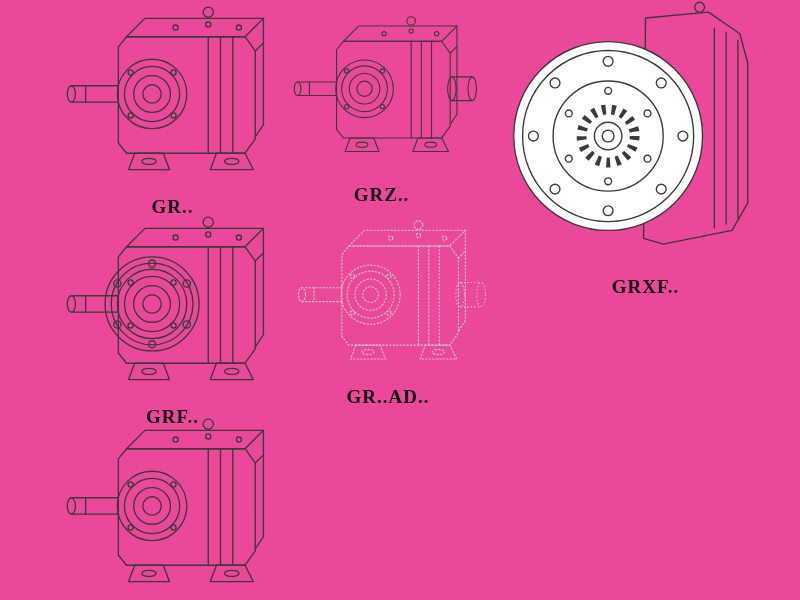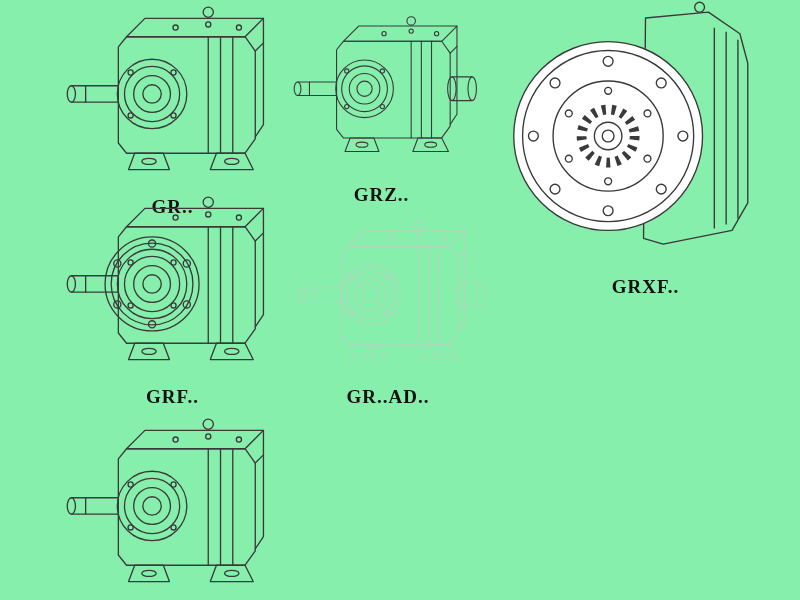--- a/index.html
+++ b/index.html
@@ -1,19 +1,19 @@
 <!DOCTYPE html>
 <html><head>
 <meta charset="utf-8">
 <style>
   html,body{margin:0;padding:0;background:#ffffff;}
   .page{
     position:relative;
     width:800px;height:600px;
-    background:#86efac;
+    background:#ec4899;
     overflow:hidden;
     font-family:"Liberation Serif", serif;
   }
   .cell{
     position:absolute;
     display:flex;
     flex-direction:column;
     align-items:center;
   }
   .drawing{
@@ -34,21 +34,21 @@
     color:#101010;
     padding-bottom:2px;
     white-space:nowrap;
   }
   .faint .drawing{color:#c8c8c8;}
   .faint use{stroke-dasharray:1.5 2.5;}
 
   .cell-gr  {left:55px;  top:2px;   width:235px; height:206px;}
   .cell-grz {left:284px; top:2px;   width:195px; height:206px;}
   .cell-grxf{left:498px; top:0px;   width:295px; height:300px;}
-  .cell-grf {left:55px;  top:212px; width:235px; height:198px;justify-content:flex-end;}
+  .cell-grf {left:55px;  top:212px; width:235px; height:198px;}
   .cell-grad{left:288px; top:212px; width:200px; height:198px;align-items:center;}
   .cell-grx {left:498px; top:302px; width:295px; height:296px;}
   .cell-grff{left:55px;  top:414px; width:235px; height:184px;}
   .cell-gram{left:288px; top:414px; width:200px; height:184px;}
 
   .defs-holder{position:absolute;width:0;height:0;overflow:hidden;}
 </style>
 </head>
 <body>
 

